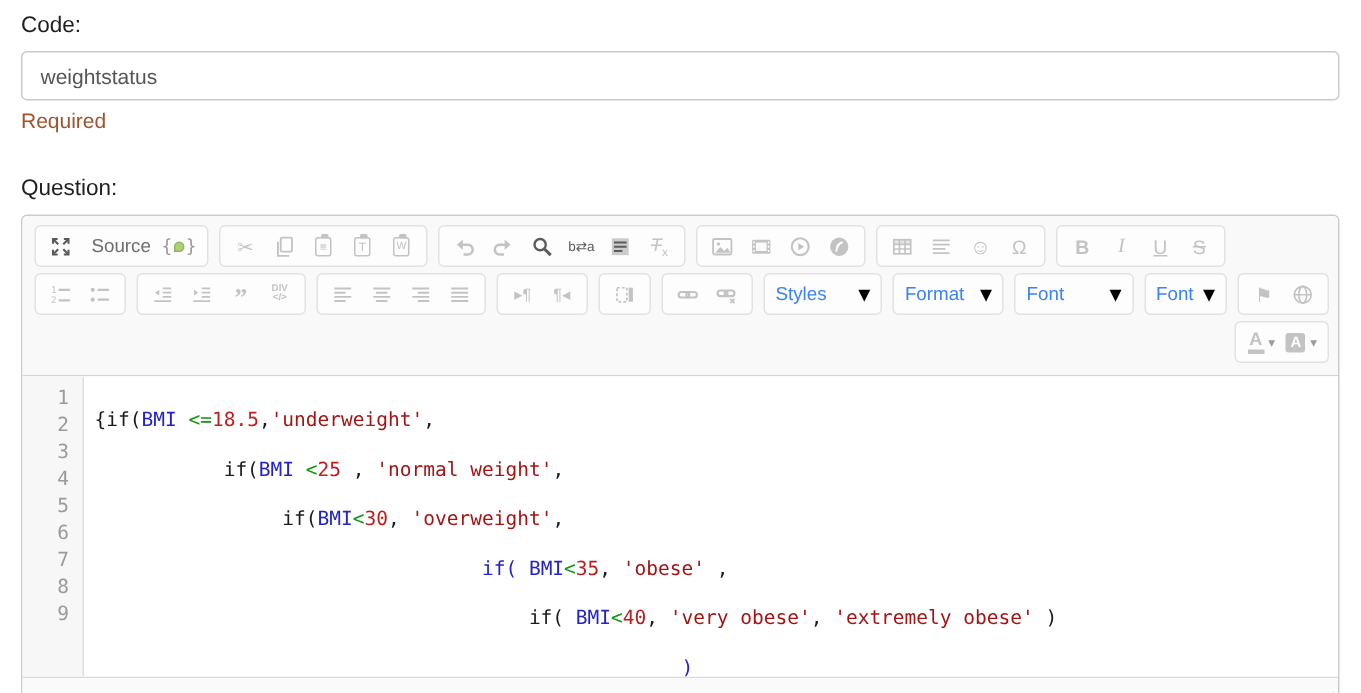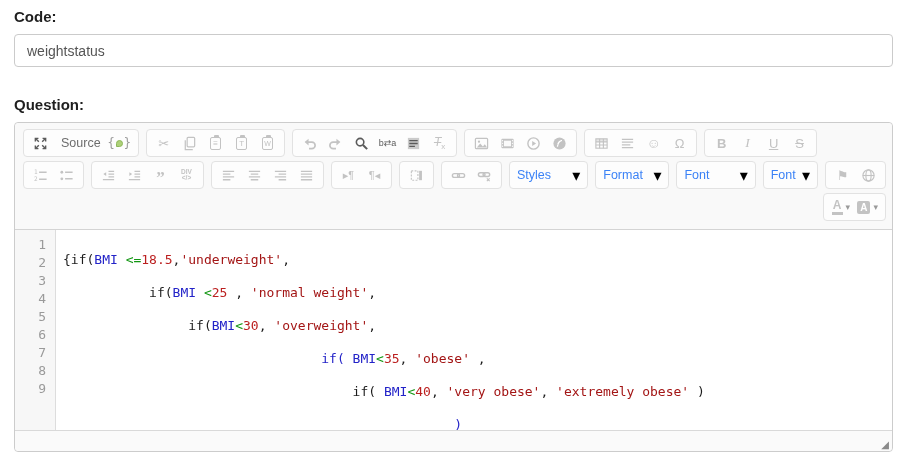--- a/index.html
+++ b/index.html
@@ -1,20 +1,20 @@
 <!DOCTYPE html>
 <html><head>
 <meta charset="utf-8">
 <style>
   * { box-sizing: border-box; }
   html,body { margin:0; padding:0; background:#fff; }
   body { width:907px; height:462px; font-family:"Liberation Sans",sans-serif; overflow:hidden; }
   .page { padding:8px 14px 0 14px; }
 
-  .field-label { font-weight:bold; font-size:15px; color:#1f1f1f; margin:0 0 9px 0; }
+  .field-label { font-weight:normal; font-size:15px; color:#1f1f1f; margin:0 0 9px 0; }
   .code-input { width:100%; height:33px; border:1px solid #cbcbcb; border-radius:4px;
                 padding:0 12px; font-size:14px; color:#555; font-family:"Liberation Sans",sans-serif;
                 outline:none; background:#fff; }
   .required-hint { font-size:14px; margin:5px 0 0 0; }
   .question-label { margin-top:29px; }
 
   .editor { border:1px solid #ccc; border-radius:4px; margin-top:2px; background:#fff; }
 
   .toolbar { background:#f9f9f9; border-bottom:1px solid #d4d4d4; border-radius:4px 4px 0 0;
              padding:4px 6px 4px 8px; }
@@ -47,20 +47,21 @@
                    border-radius:0 0 4px 4px; position:relative; }
   .resize-grip { position:absolute; right:3px; bottom:1px; color:#8a8a8a; font-size:10px;
                  cursor:se-resize; line-height:10px; }
 </style>
 </head>
 <body>
 
 <div class="page">
   <div class="field-label">Code:</div>
   <input class="code-input" value="weightstatus" style="">
+  <div class="required-hint" id="required-hint" style="color: rgb(160, 82, 45);">Required</div>
 
   <div class="field-label question-label">Question:</div>
 
   <div class="editor">
     <div class="toolbar" id="toolbar">
         <div class="tb-row">
           <div class="tb-group">
             <span class="tb-btn">
               <span style="display: inline-flex;">
                 <svg viewBox="0 0 16 16" xmlns="http://www.w3.org/2000/svg">

